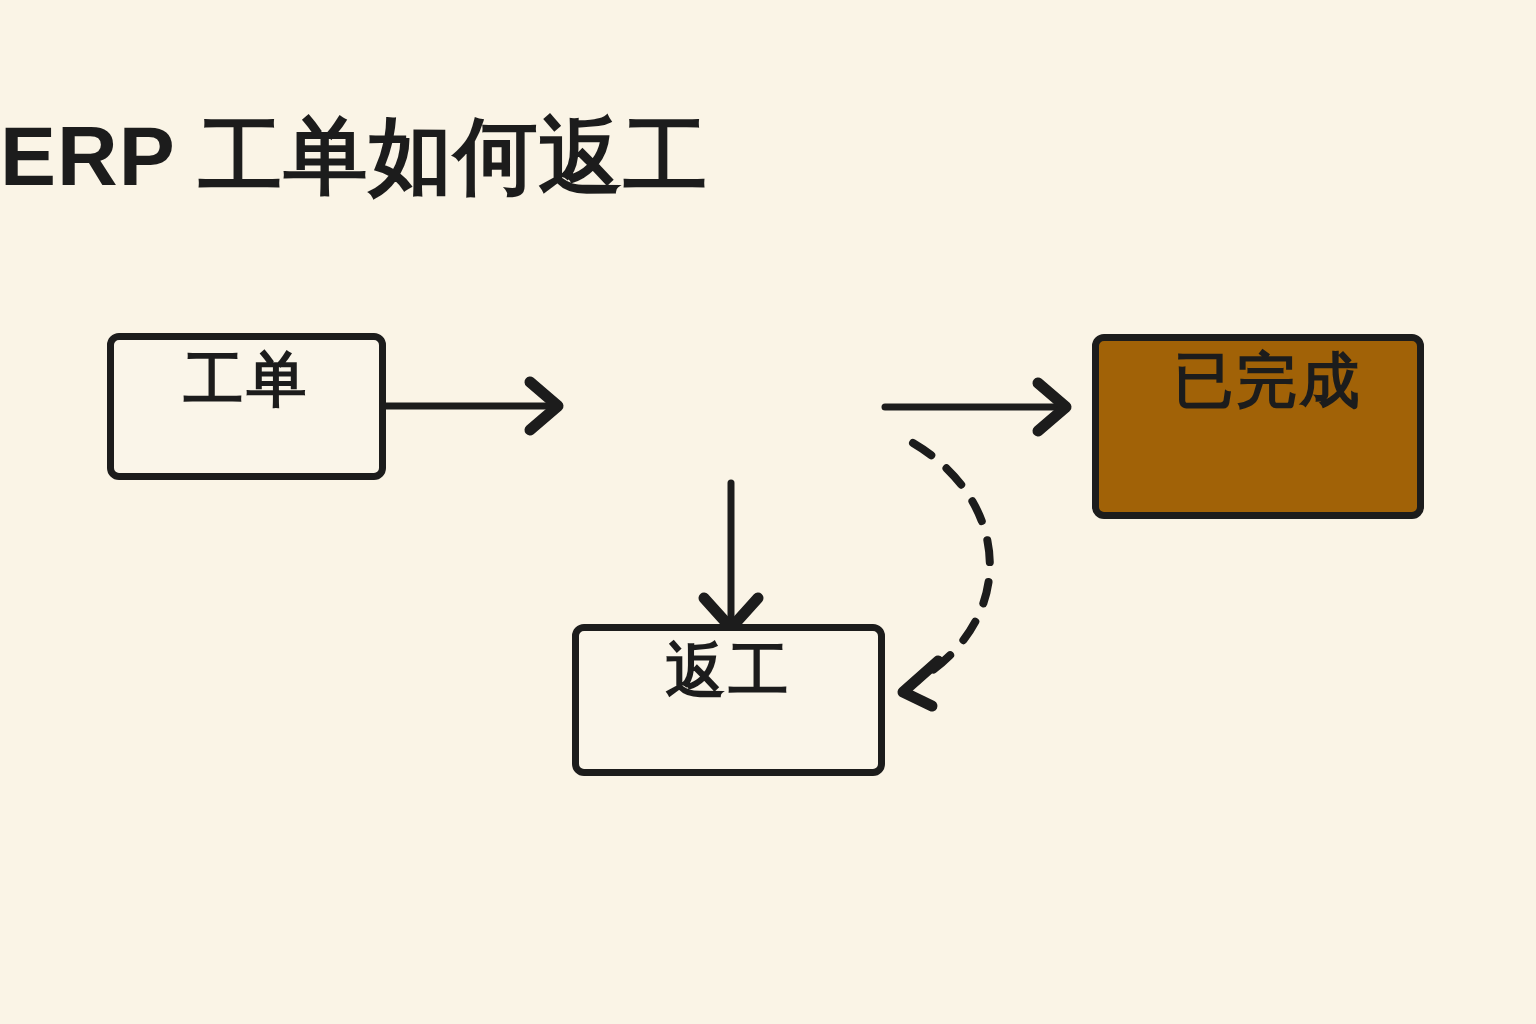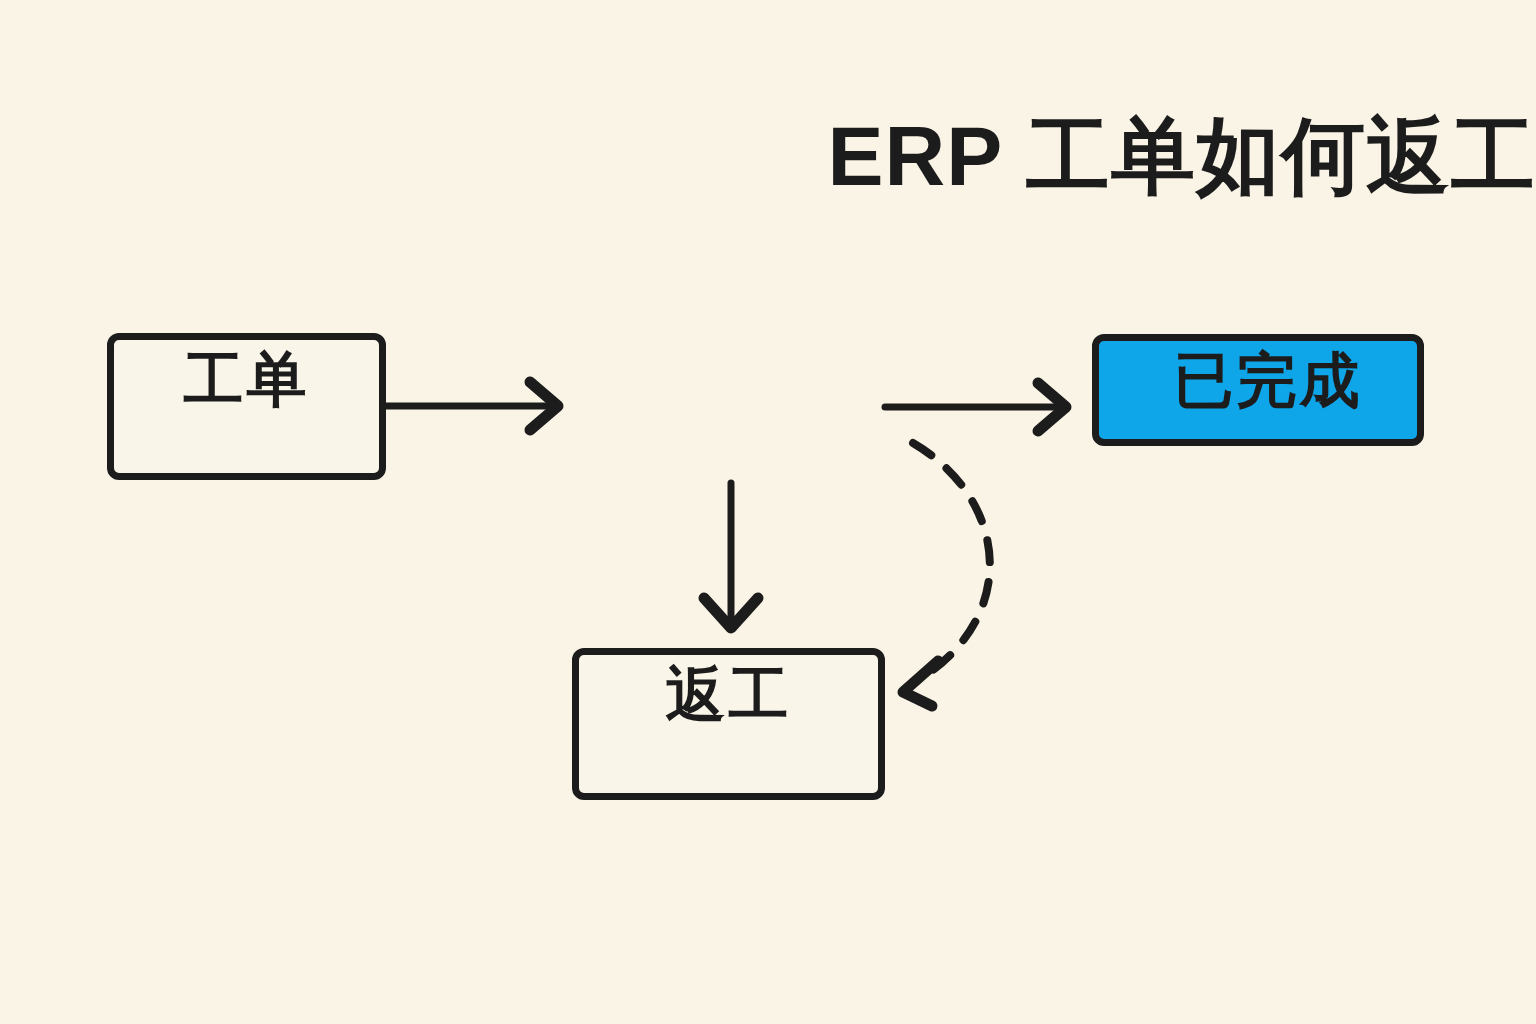--- a/index.html
+++ b/index.html
@@ -18,21 +18,21 @@
     width: 1536px;
     height: 1024px;
     background: #faf4e6;
   }
   
   #title {
     position: absolute;
     left: 0;
     top: 108px;
     width: 1536px;
-    text-align: right;
+    text-align: left;
     font-size: 84px;
     line-height: 96px;
     font-weight: 700;
     letter-spacing: 1px;
     color: #1c1c1c;
     white-space: nowrap;
     user-select: none;
   }
   
   .node {
@@ -114,21 +114,21 @@
       <path class="edge-dashed" d="M 913 443 C 1010 500, 1020 620, 915 682" style="stroke: rgb(28, 28, 28);"></path>
       <polyline class="edge-head" points="938,661 903,692 932,706" style="stroke: rgb(28, 28, 28);"></polyline>
     </g>
   </svg>
 
   <div class="node" id="node-ticket" style="left: 107px; top: 333px; width: 279px; height: 147px; background: rgb(250, 245, 233); border-color: rgb(28, 28, 28); color: rgb(28, 28, 28);">
     <span>工单</span>
   </div>
 
 
-  <div class="node" id="node-done" style="left: 1092px; top: 334px; width: 332px; height: 112px; background: #0ea5e9; border-color: rgb(28, 28, 28); color: rgb(28, 28, 28); padding-left: 20px;">
+  <div class="node" id="node-done" style="left: 1092px; top: 334px; width: 332px; height: 185px; background: #a16207; border-color: rgb(28, 28, 28); color: rgb(28, 28, 28); padding-left: 20px;">
     <span>已完成</span>
   </div>
 
-  <div class="node" id="node-rework" style="left: 572px; top: 648px; width: 313px; height: 152px; background: rgb(250, 245, 233); border-color: rgb(28, 28, 28); color: rgb(28, 28, 28);">
+  <div class="node" id="node-rework" style="left: 572px; top: 624px; width: 313px; height: 152px; background: rgb(250, 245, 233); border-color: rgb(28, 28, 28); color: rgb(28, 28, 28);">
     <span>返工</span>
   </div>
 
 </div>
 
 </body></html>

